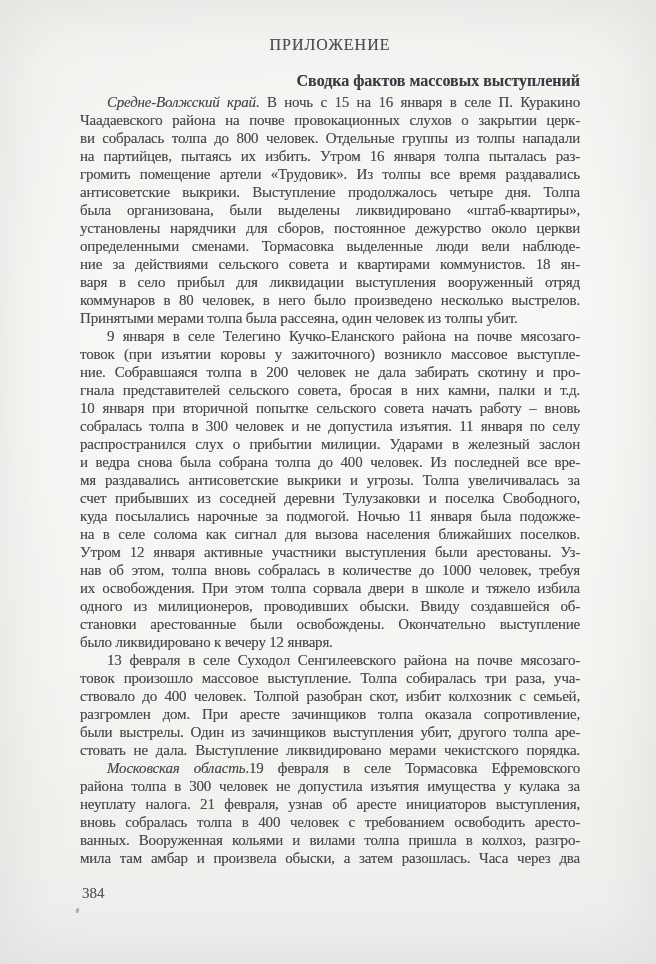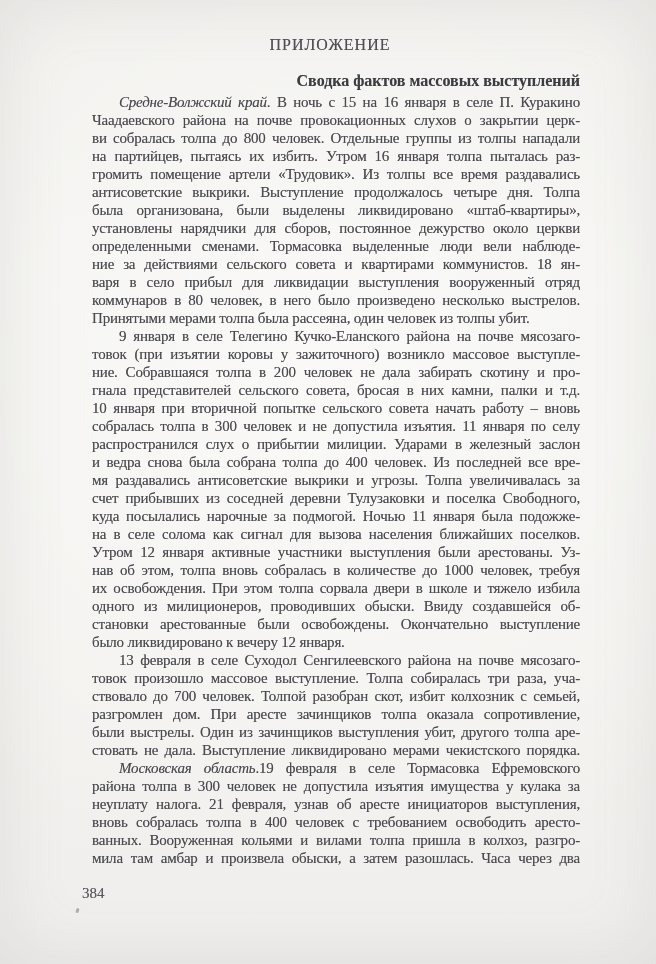--- a/index.html
+++ b/index.html
@@ -37,21 +37,20 @@
     letter-spacing: -0.2px;
   }
   .para { margin: 0; }
   .line {
     text-align: justify;
     text-align-last: justify;
     text-justify: inter-word;
     height: 18px;
     white-space: nowrap;
     white-space: normal;
-    margin-left: 12px;
   }
   .line.indent { text-indent: 27px; }
   .line.last { text-align-last: left; }
   .it { font-style: italic; }
   .page-number {
     position: absolute; top: 885px; left: 82px;
     font-size: 15px; color: #595a60;
   }
   .scan-speck {
     position: absolute; top: 908px; left: 76px;
@@ -99,21 +98,21 @@
         <div class="line">Утром 12 января активные участники выступления были арестованы. Уз-</div>
         <div class="line">нав об этом, толпа вновь собралась в количестве до 1000 человек, требуя</div>
         <div class="line">их освобождения. При этом толпа сорвала двери в школе и тяжело избила</div>
         <div class="line">одного из милиционеров, проводивших обыски. Ввиду создавшейся об-</div>
         <div class="line">становки арестованные были освобождены. Окончательно выступление</div>
         <div class="line last">было ликвидировано к вечеру 12 января.</div>
       </div>
       <div class="para">
         <div class="line indent">13 февраля в селе Суходол Сенгилеевского района на почве мясозаго-</div>
         <div class="line">товок произошло массовое выступление. Толпа собиралась три раза, уча-</div>
-        <div class="line">ствовало до 700 человек. Толпой разобран скот, избит колхозник с семьей,</div>
+        <div class="line">ствовало до 400 человек. Толпой разобран скот, избит колхозник с семьей,</div>
         <div class="line">разгромлен дом. При аресте зачинщиков толпа оказала сопротивление,</div>
         <div class="line">были выстрелы. Один из зачинщиков выступления убит, другого толпа аре-</div>
         <div class="line">стовать не дала. Выступление ликвидировано мерами чекистского порядка.</div>
       </div>
       <div class="para">
         <div class="line indent"><span class="it">Московская область</span>.19 февраля в селе Тормасовка Ефремовского</div>
         <div class="line">района толпа в 300 человек не допустила изъятия имущества у кулака за</div>
         <div class="line">неуплату налога. 21 февраля, узнав об аресте инициаторов выступления,</div>
         <div class="line">вновь собралась толпа в 400 человек с требованием освободить аресто-</div>
         <div class="line">ванных. Вооруженная кольями и вилами толпа пришла в колхоз, разгро-</div>

